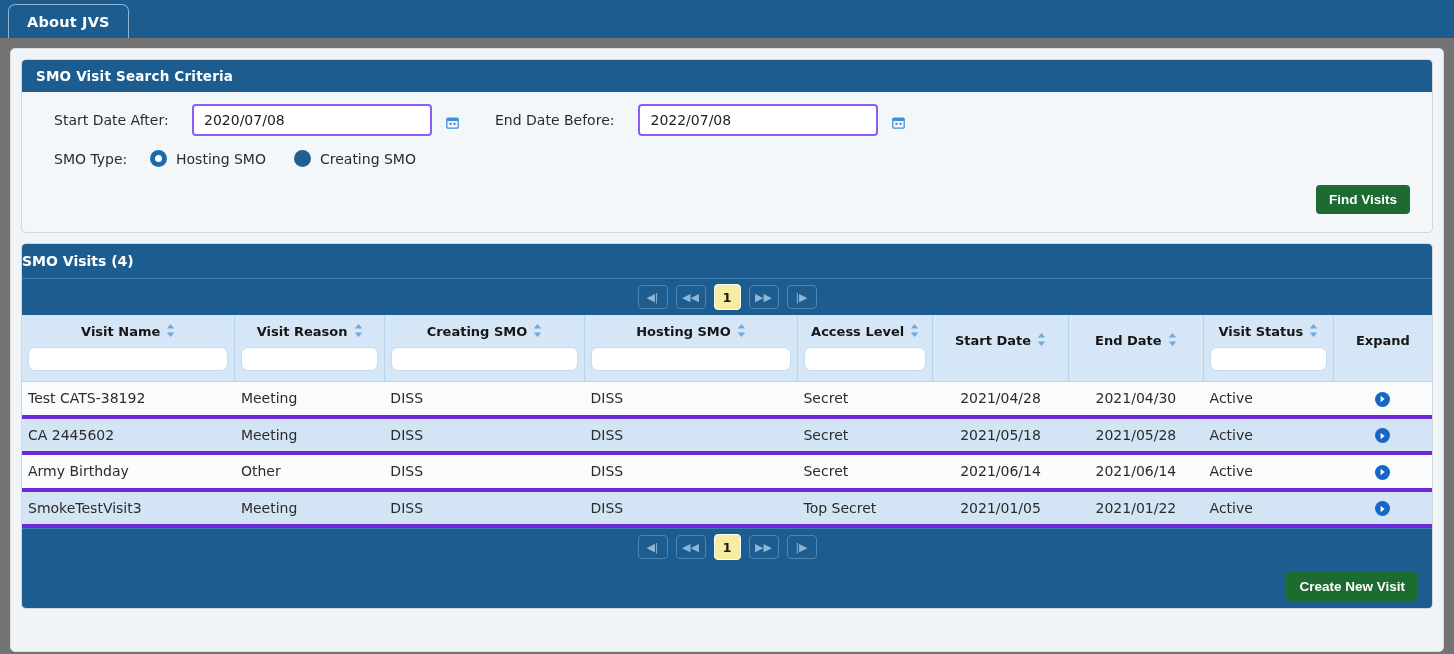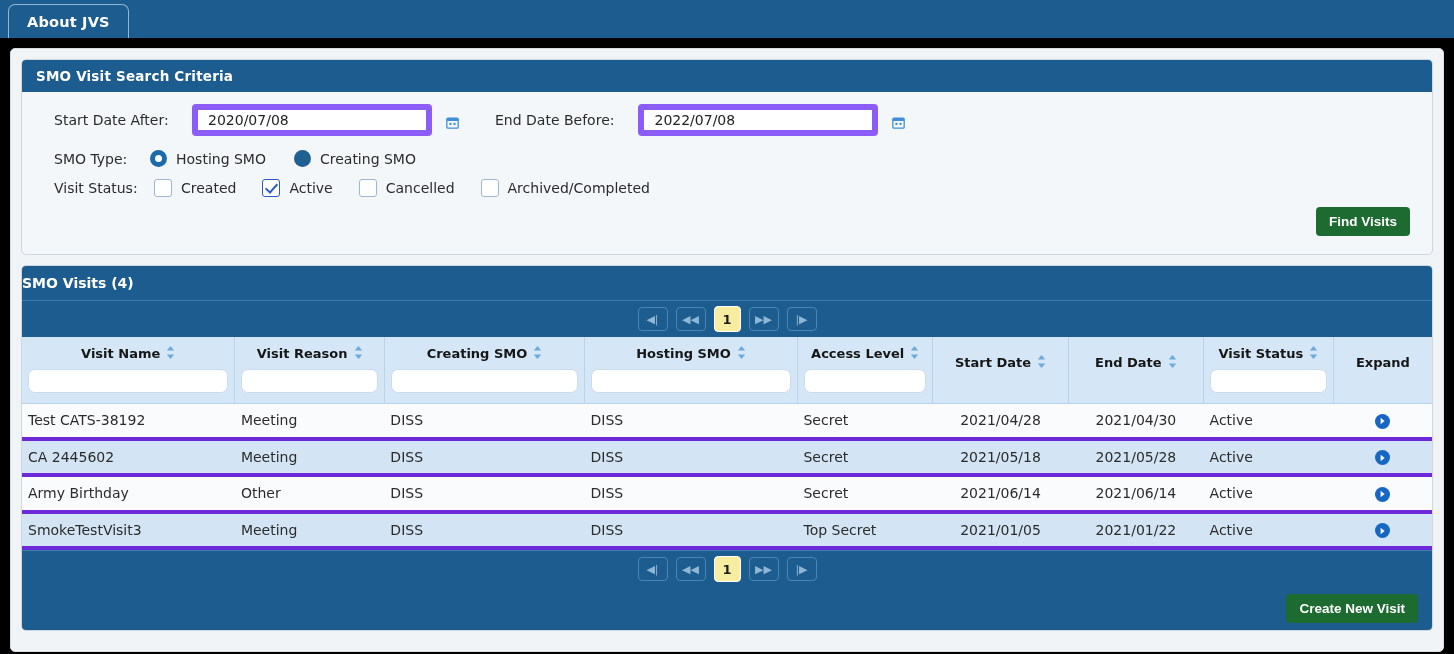--- a/index.html
+++ b/index.html
@@ -50,21 +50,21 @@
     margin-left: 14px;
     color: #2f57c7;
     font-size: 14px;
     font-weight: bold;
     line-height: 1;
     cursor: pointer;
   }
 
   
   .page {
-    background: #000000;
+    background: #737373;
     padding: 10px 10px 0 10px;
     height: 616px;
   }
   .outer-frame {
     border: 1px solid #d9dde2;
     border-radius: 5px;
     background: #f1f4f7;
     height: 604px;
     padding: 10px 10px 0 10px;
   }
@@ -97,21 +97,21 @@
     margin-left: 14px;
   }
   .flabel.w1 { width: 138px; }
   .flabel.w2 { width: 96px; }
   .flabel.w3 { width: 100px; }
   .flabel.end { width: auto; margin-left: 36px; margin-right: 24px; }
 
   .date-input {
     width: 240px;
     height: 32px;
-    border: 6px solid #8b5cf6;
+    border: 2px solid #8b5cf6;
     border-radius: 4px;
     background: #ffffff;
     font-size: 14px;
     color: #222;
     padding: 0 10px;
     font-family: "DejaVu Sans", "Liberation Sans", sans-serif;
     outline: none;
   }
   .cal-icon {
     margin-left: 14px;
@@ -336,43 +336,20 @@
           <span class="radio checked"></span>
           <span class="radio-label">Hosting SMO</span>
         </label>
 
         <label class="radio-wrap">
           <span class="radio solid"></span>
           <span class="radio-label">Creating SMO</span>
         </label>
       </div>
 
-      <div class="row r3">
-        <span class="flabel w3">Visit Status:</span>
-
-        <label class="cb-wrap">
-          <span class="cb"></span>
-          <span class="cb-label">Created</span>
-        </label>
-
-        <label class="cb-wrap">
-          <span class="cb checked"></span>
-          <span class="cb-label">Active</span>
-        </label>
-
-        <label class="cb-wrap">
-          <span class="cb"></span>
-          <span class="cb-label">Cancelled</span>
-        </label>
-
-        <label class="cb-wrap">
-          <span class="cb"></span>
-          <span class="cb-label">Archived/Completed</span>
-        </label>
-      </div>
 
       <div class="btn-row">
         <button class="btn-green">Find Visits</button>
       </div>
     </div>
   </div>
 
   <div class="results">
 
     <div class="results-title">SMO Visits (4)</div>

